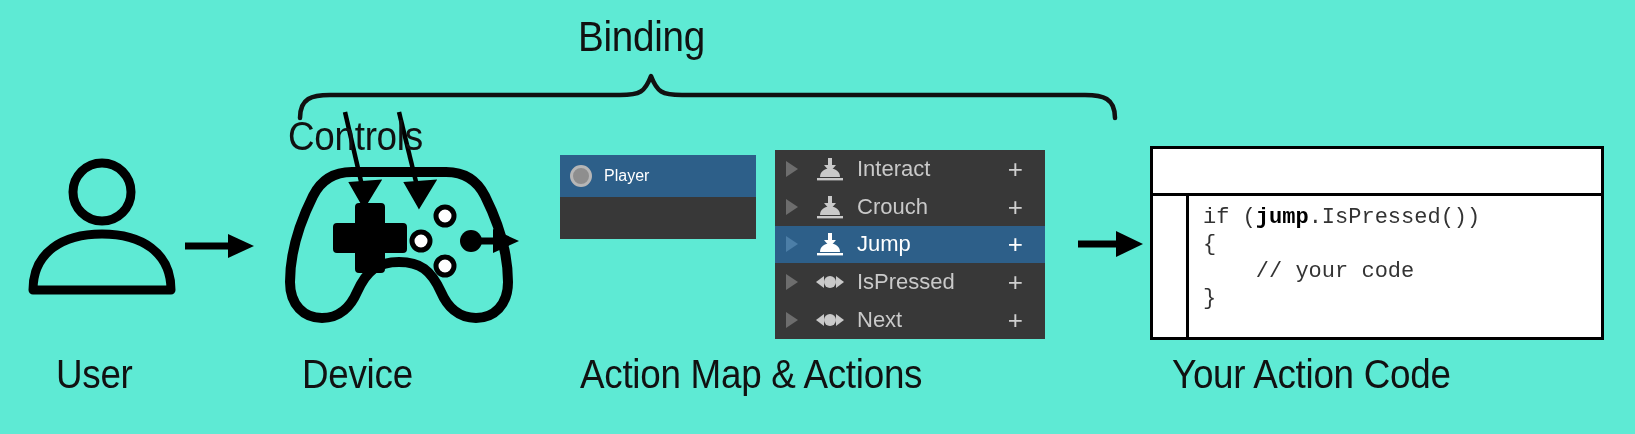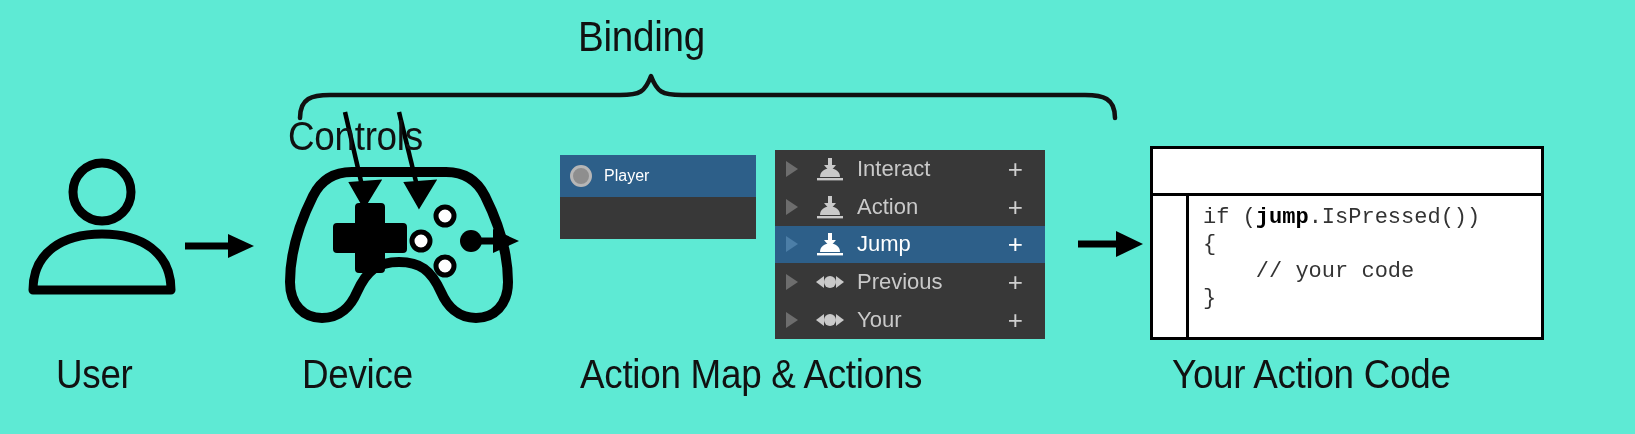--- a/index.html
+++ b/index.html
@@ -142,21 +142,21 @@
     color: #cfcfcf;
     font-family: "Liberation Sans", sans-serif;
   }
   .action-row.selected .act-plus { color: #ffffff; }
 
   
   #code-window {
     position: absolute;
     left: 1150px;
     top: 146px;
-    width: 394px;
+    width: 454px;
     height: 194px;
     background: #ffffff;
     border: 3px solid #000000;
     box-sizing: border-box;
   }
   #code-titlebar {
     height: 47px;
     border-bottom: 3px solid #000000;
     box-sizing: border-box;
   }
@@ -285,21 +285,21 @@
       <span class="act-icon">
         <svg viewBox="0 0 34 24" width="34" height="24">
           <g fill="#c9c9c9">
             <rect x="15" y="1" width="4" height="8"></rect>
             <polygon points="11,8 23,8 17,15"></polygon>
             <path d="M7,20 C7,14.5 11.5,11.5 17,11.5 C22.5,11.5 27,14.5 27,20 Z"></path>
             <rect x="4" y="21" width="26" height="2.4"></rect>
           </g>
         </svg>
       </span>
-      <span class="act-label">Action</span>
+      <span class="act-label">Crouch</span>
       <span class="act-plus">+</span>
     </div>
 
     <div class="action-row selected">
       <span class="foldout">
           <i></i>
         </span>
       <span class="act-icon">
         <svg viewBox="0 0 34 24" width="34" height="24">
           <g fill="#ffffff">
@@ -320,38 +320,38 @@
         </span>
       <span class="act-icon">
         <svg viewBox="0 0 34 24" width="34" height="24">
           <g fill="#c9c9c9">
             <polygon points="3,12 11,6 11,18"></polygon>
             <circle cx="17" cy="12" r="6"></circle>
             <polygon points="31,12 23,6 23,18"></polygon>
           </g>
         </svg>
       </span>
-      <span class="act-label">Previous</span>
+      <span class="act-label">IsPressed</span>
       <span class="act-plus">+</span>
     </div>
 
     <div class="action-row">
       <span class="foldout">
           <i></i>
         </span>
       <span class="act-icon">
         <svg viewBox="0 0 34 24" width="34" height="24">
           <g fill="#c9c9c9">
             <polygon points="3,12 11,6 11,18"></polygon>
             <circle cx="17" cy="12" r="6"></circle>
             <polygon points="31,12 23,6 23,18"></polygon>
           </g>
         </svg>
       </span>
-      <span class="act-label">Your</span>
+      <span class="act-label">Next</span>
       <span class="act-plus">+</span>
     </div>
   </div>
 
   <div id="code-window">
     <div id="code-titlebar"></div>
     <div id="code-body">
       <div id="code-gutter"></div>
       <div id="code-text"><span>if (</span><b>jump</b><span>.IsPressed())</span>
 <span>{</span>

